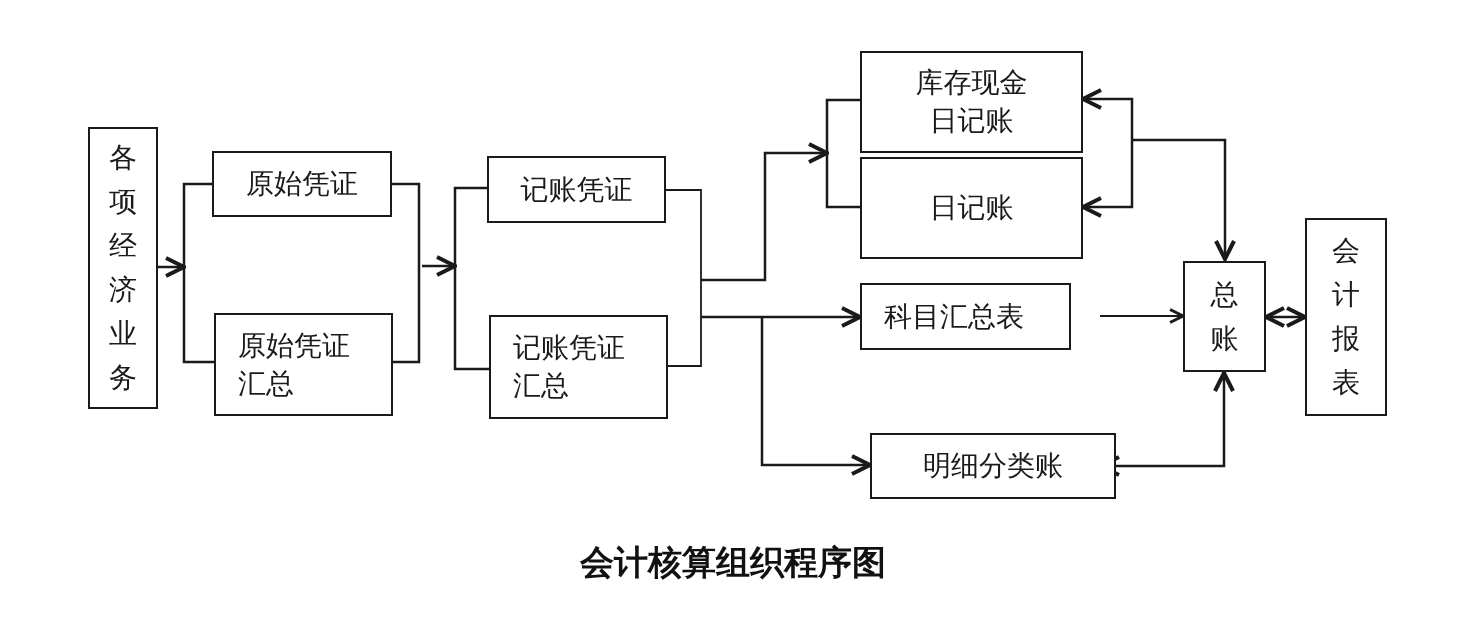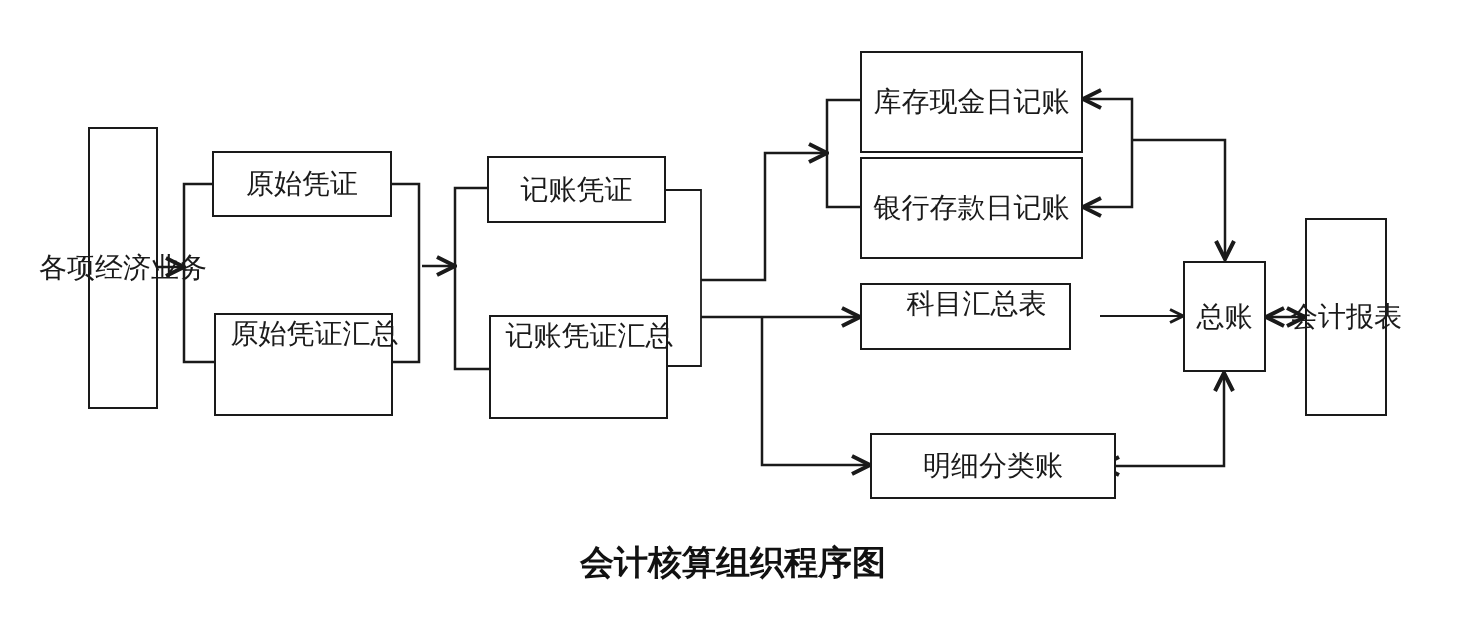--- a/index.html
+++ b/index.html
@@ -1,19 +1,19 @@
 <!DOCTYPE html>
 <html><head>
 <meta charset="utf-8">
 <style>
   html, body { margin: 0; padding: 0; background: #ffffff; }
   body { width: 1466px; height: 623px; position: relative; overflow: hidden;
          font-family: "DejaVu Sans", "Liberation Sans", sans-serif; color: #111; }
   .node { position: absolute; box-sizing: border-box; border: 2.5px solid #1a1a1a;
-          background: #fff; display: flex; flex-direction: row; justify-content: center;
+          background: #fff; display: flex; flex-direction: column; justify-content: center;
           align-items: center; font-family: "DejaVu Serif", "Liberation Serif", serif;
           font-size: 28px; line-height: 38px; color: #1a1a1a; }
   .node.left { align-items: flex-start; padding-left: 22px; }
   .node .line { white-space: nowrap; }
   .node.vert .line { line-height: 44px; }
   svg#wires { position: absolute; left: 0; top: 0; }
   .caption { position: absolute; left: 0; width: 1466px; top: 540px; text-align: center;
              font-family: Liberation Serif, serif; font-weight: bold;
              font-size: 34px; color: #111; }
 </style>
@@ -86,21 +86,20 @@
   <span class="line">记账凭证</span>
   <span class="line">汇总</span>
 </div>
 
 <div class="node" style="left:860px;top:51px;width:223px;height:102px;">
   <span class="line">库存现金</span>
   <span class="line">日记账</span>
 </div>
 
 <div class="node" style="left:860px;top:157px;width:223px;height:102px;">
-  <span class="line">银行存款</span>
   <span class="line">日记账</span>
 </div>
 
 <div class="node left" style="left:860px;top:283px;width:211px;height:67px;">
   <span class="line">科目汇总表</span>
 </div>
 
 <div class="node" style="left:870px;top:433px;width:246px;height:66px;">
   <span class="line">明细分类账</span>
 </div>

